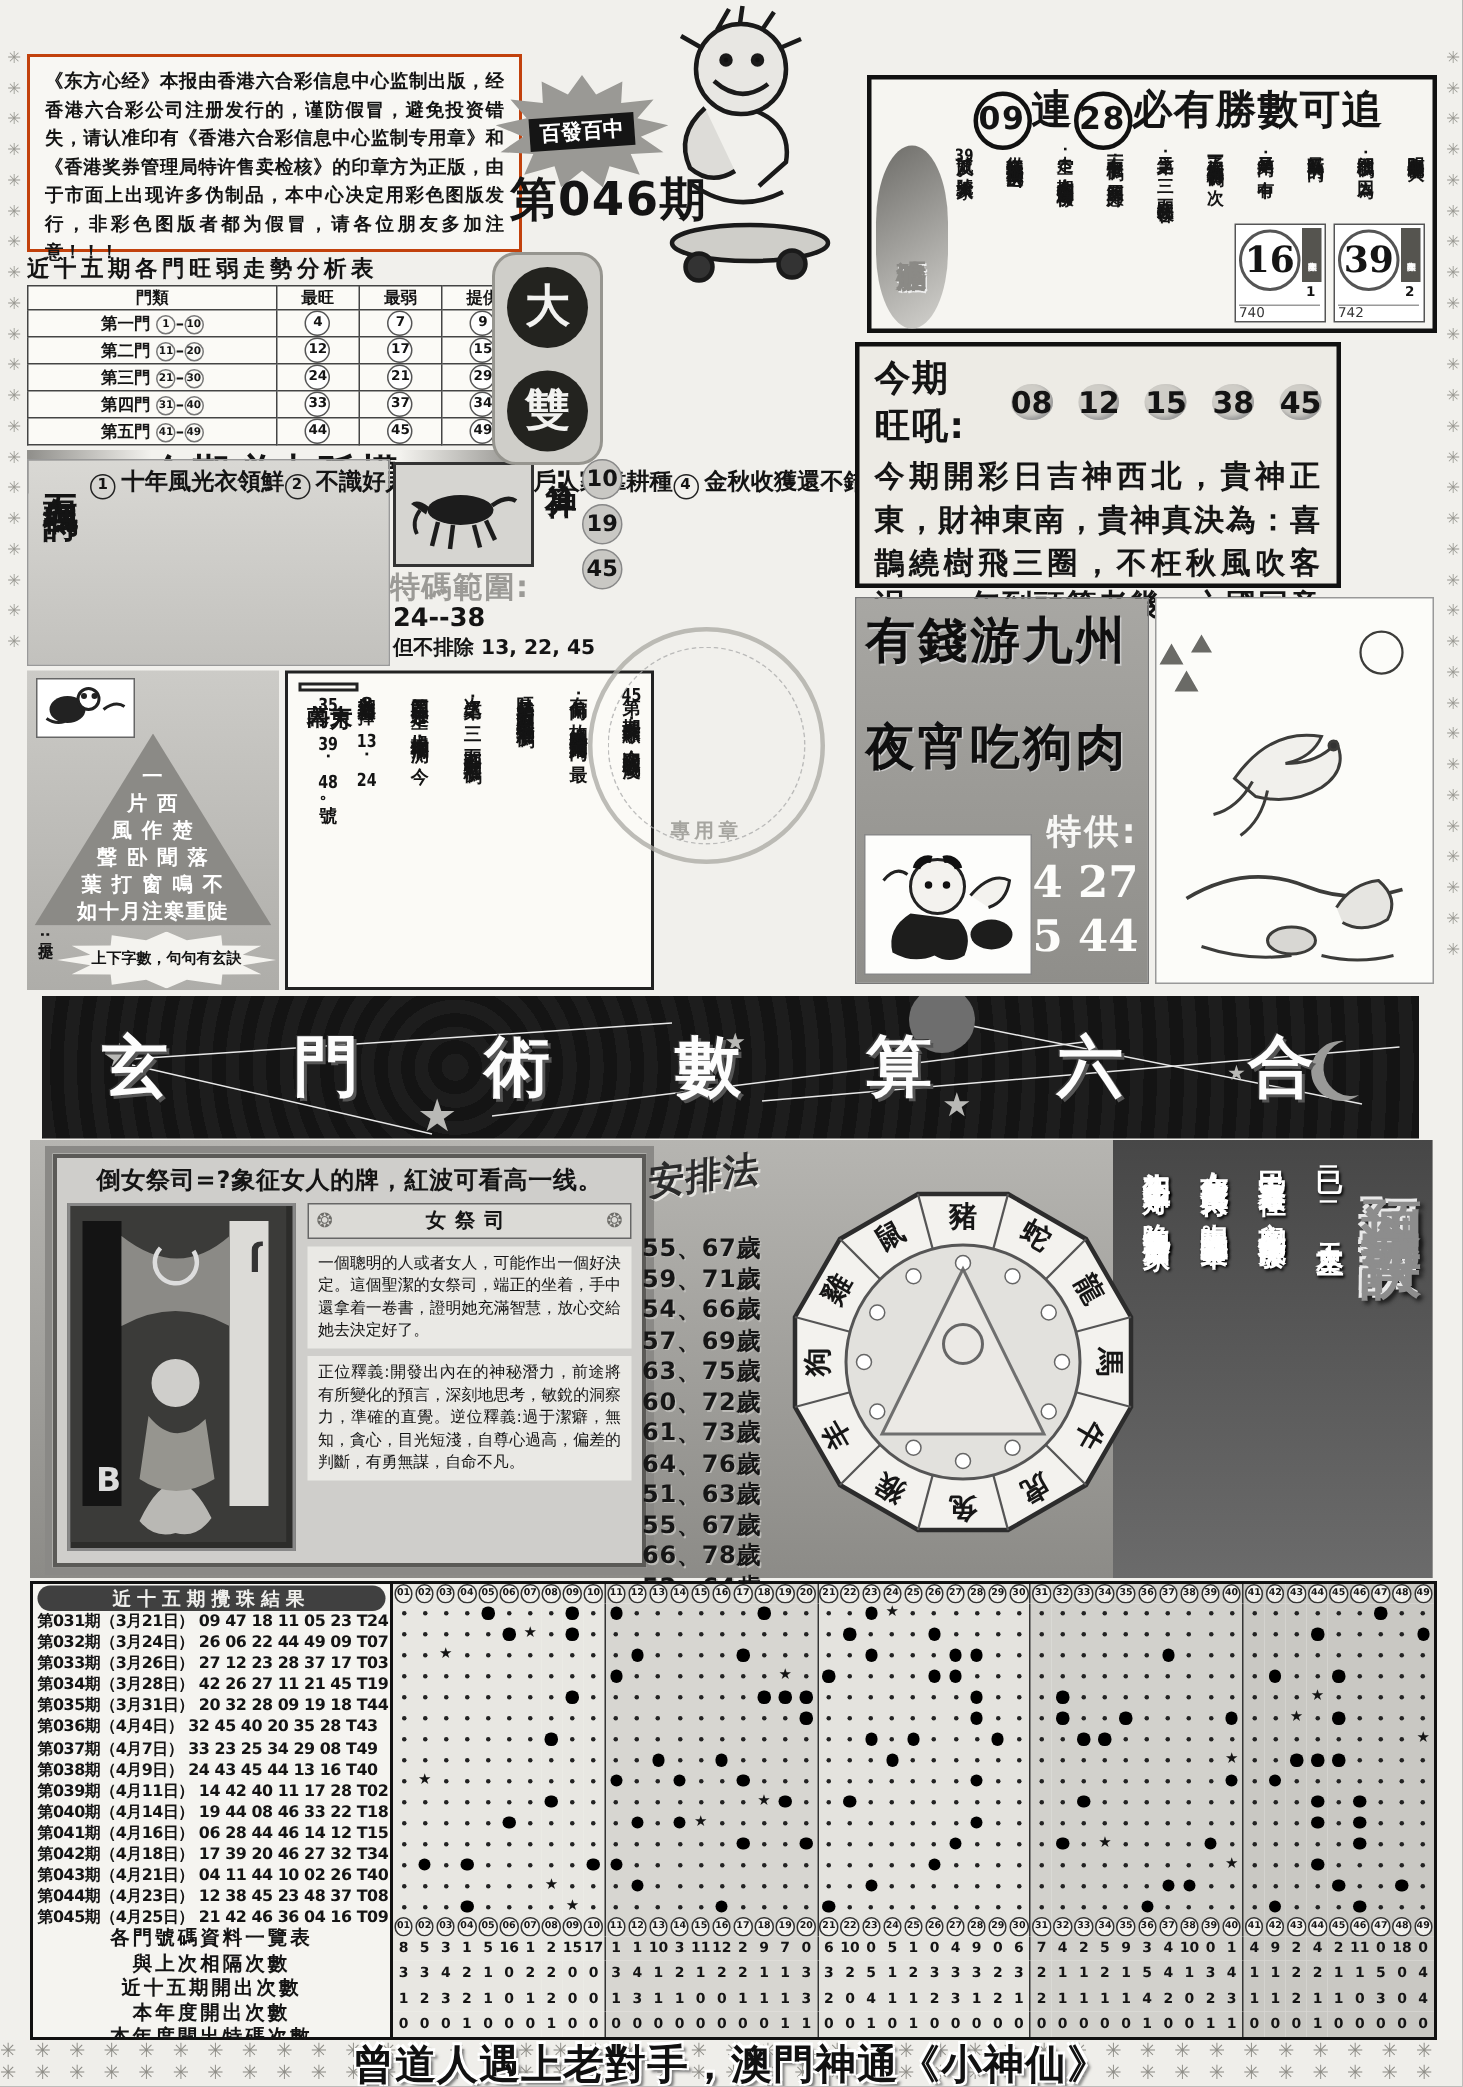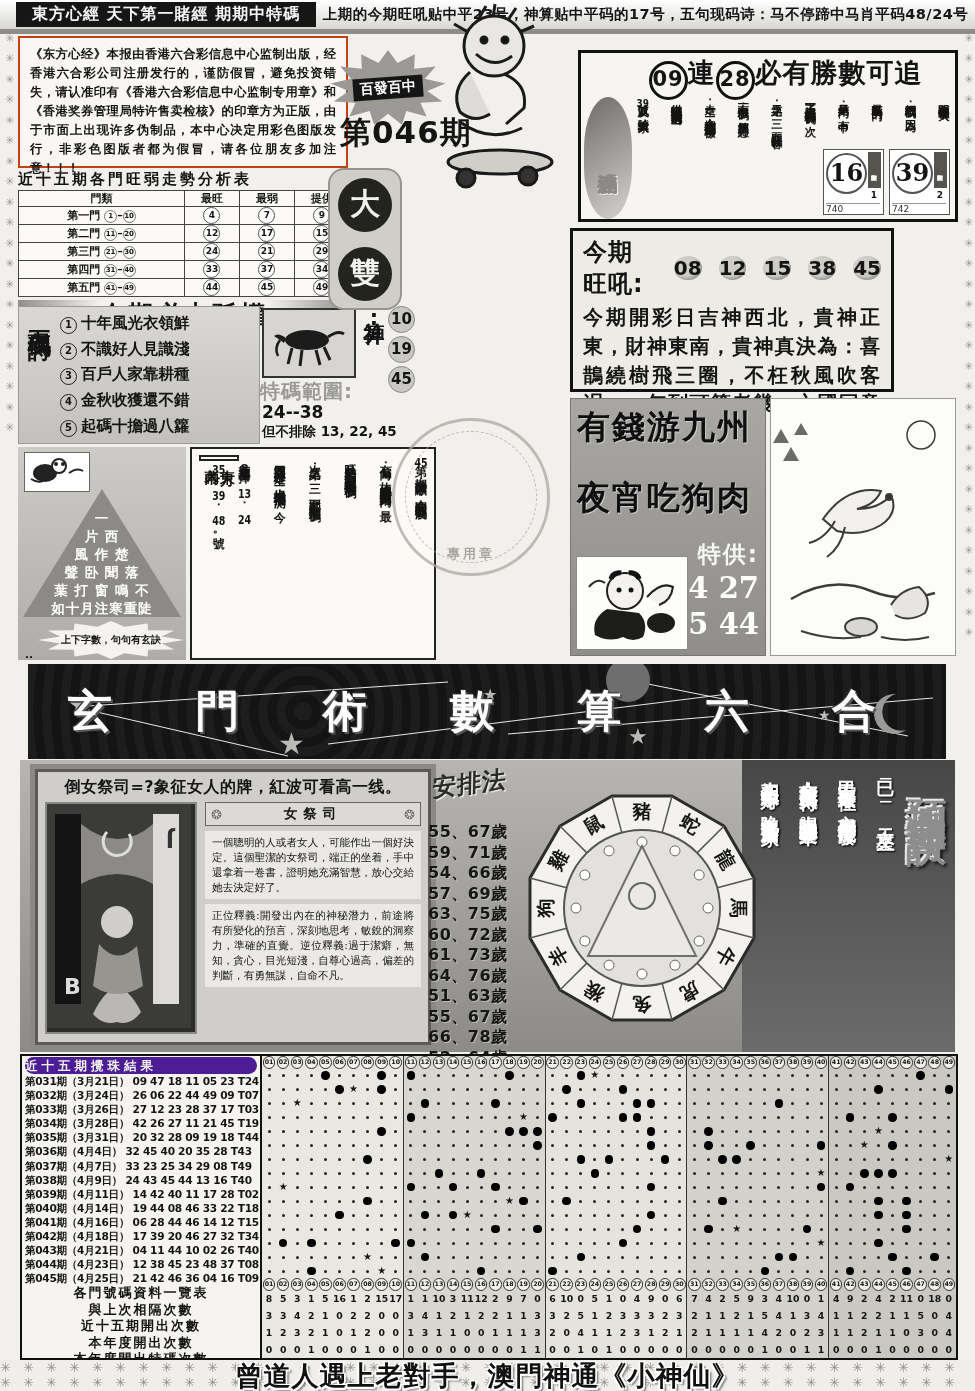--- a/index.html
+++ b/index.html
@@ -23,41 +23,41 @@
   table.tt th,table.tt td{border:1px solid #444;text-align:center;font-size:11px;font-weight:700;height:15px;padding:0;}
   .nc{display:inline-block;width:15px;height:15px;border:1px solid #555;border-radius:50%;line-height:14px;font-size:9px;background:#fff;}
   .rc{display:inline-block;width:11px;height:11px;border:1px solid #777;border-radius:50%;line-height:10px;font-size:7px;vertical-align:1px;}
   .must-hit{margin-top:3px;height:29px;line-height:29px;text-align:center;font-size:25px;font-weight:900;letter-spacing:3px;
             background:linear-gradient(90deg,#8f8e8a,#f3f2ee 25%,#f3f2ee 75%,#8f8e8a);}
   
   .poem{left:18px;top:306px;width:418px;height:138px;display:flex;box-sizing:border-box;}
   .poem-box{width:242px;height:100%;background:linear-gradient(#d9d8d4,#c2c1bd);border:1px solid #999;
             display:flex;padding:4px 6px;box-sizing:border-box;}
   .poem-title{writing-mode:vertical-rl;text-orientation:upright;font-size:23px;font-weight:900;letter-spacing:2px;margin-right:4px;}
-  .poem-lines{flex:1;display:flex;flex-direction:column;justify-content:space-around;}
+  .poem-lines{flex:1;display:flex;flex-direction:row;justify-content:space-around;}
   .pl{font-size:15.5px;font-weight:700;white-space:nowrap;font-family:"DejaVu Serif",serif;}
   .pnum{display:inline-block;width:15px;height:15px;border:1.5px solid #222;border-radius:50%;line-height:14px;
         font-size:10px;text-align:center;margin-right:4px;font-family:"DejaVu Sans",sans-serif;}
   .god{flex:1;padding-left:8px;position:relative;}
   .horse-box{position:absolute;left:2px;top:2px;width:90px;height:66px;background:#d6d5d1;border:2px solid #333;}
   .god-label{position:absolute;left:100px;top:0;writing-mode:vertical-rl;text-orientation:upright;
              font-size:21px;font-weight:900;}
   .god-nums{position:absolute;left:128px;top:0;display:flex;flex-direction:column;gap:3px;}
   .gn{width:25px;height:25px;border-radius:50%;background:#c9c8c4;border:1px solid #888;text-align:center;
       line-height:25px;font-size:15px;font-weight:900;}
   .god-range-label{position:absolute;left:0;top:72px;font-size:20px;font-weight:700;color:#9b9a96;letter-spacing:1px;}
   .god-range{position:absolute;left:2px;top:96px;font-size:17px;font-weight:900;}
   .god-exc{position:absolute;left:2px;top:117px;font-size:13.5px;font-weight:900;}
   
   .tri-block{left:18px;top:447px;width:168px;height:213px;background:linear-gradient(#cccbc7,#aeada9);overflow:hidden;}
   .tri-img{position:absolute;left:6px;top:5px;width:64px;height:38px;background:#fff;border:1px solid #666;}
   .tri{position:absolute;left:5px;top:42px;width:158px;height:128px;background:#8b8a86;
        clip-path:polygon(50% 0,100% 100%,0 100%);display:flex;flex-direction:column;justify-content:flex-end;}
   .tri div{text-align:center;color:#fff;font-weight:900;font-size:13.5px;line-height:18px;letter-spacing:1px;white-space:nowrap;}
-  .hint-row{position:absolute;left:2px;top:174px;width:164px;height:38px;display:flex;align-items:flex-end;}
+  .hint-row{position:absolute;left:2px;top:174px;width:164px;height:38px;display:flex;align-items:flex-start;}
   .hint-label{writing-mode:vertical-rl;font-size:10px;font-weight:900;margin:0 2px;}
   .hintburst{flex:1;height:38px;background:#f4f3ef;display:flex;align-items:center;justify-content:center;
              font-size:10px;font-weight:900;text-align:center;line-height:1.2;}
   
   .insider{left:190px;top:447px;width:246px;height:213px;background:#fbfaf6;border:2px solid #222;
            box-sizing:border-box;padding:6px 7px;display:flex;flex-direction:row-reverse;justify-content:space-between;}
   .vcol{writing-mode:vertical-rl;text-orientation:upright;font-size:12px;font-weight:700;letter-spacing:1.5px;line-height:1;}
   .tcu{text-combine-upright:all;font-style:normal;}
   .vcol-last{display:flex;flex-direction:column;align-items:center;}
   .ibox{border:2px solid #222;padding:1px 2px;display:flex;flex-direction:row-reverse;margin-bottom:3px;}
@@ -144,22 +144,22 @@
   .proph{left:760px;top:766px;width:134px;height:282px;display:flex;flex-direction:row-reverse;justify-content:space-between;}
   .pcol{writing-mode:vertical-rl;text-orientation:upright;color:#fff;font-size:18.5px;font-weight:900;
         letter-spacing:2px;line-height:1;text-shadow:1px 1px 2px #000;}
   .ptitle{left:900px;top:768px;writing-mode:vertical-rl;text-orientation:upright;font-size:40px;font-weight:900;
           color:#8d8d8d;letter-spacing:5px;text-shadow:-2px -2px 0 #e8e8e8,2px 2px 3px #1a1a1a;
           font-family:"DejaVu Serif",serif;}
   
   .results{left:20px;top:1054px;width:938px;height:306px;border:2px solid #111;background:#f5f4f0;
            box-sizing:border-box;display:flex;}
   .res-left{width:240px;border-right:2px solid #111;box-sizing:border-box;padding:1px 3px;flex:none;}
-  .res-title{background:#4c1d95;color:#efefec;border-radius:10px;font-size:12.5px;font-weight:700;
-             text-align:left;letter-spacing:4px;height:17px;line-height:17px;}
+  .res-title{background:#404040;color:#efefec;border-radius:10px;font-size:12.5px;font-weight:700;
+             text-align:center;letter-spacing:4px;height:17px;line-height:17px;}
   .res-row{font-size:10.6px;font-weight:700;height:14.1px;line-height:14.1px;white-space:nowrap;letter-spacing:-.3px;}
   .stat-label{font-size:13px;font-weight:900;text-align:center;height:16.4px;line-height:16.4px;letter-spacing:2px;}
   .res-right{flex:1;display:flex;flex-direction:column;}
   .hrow,.mrow,.srow{display:flex;}
   .hrow{height:12.5px;}
   .mrow{height:14.1px;}
   .srow{height:17px;}
   .cell{flex:1;display:flex;align-items:center;justify-content:center;box-sizing:border-box;}
   .g0{background:#e8e7e2;} .g1{background:#d7d6d1;} .g2{background:#e4e3de;} .g3{background:#d2d1cc;} .g4{background:#c9c8c3;}
   .gb{border-left:1.5px solid #333;}
@@ -176,24 +176,20 @@
   .foot-text{position:absolute;left:0;right:0;top:-2px;text-align:center;font-size:27px;font-weight:900;color:#111;
              letter-spacing:1px;font-family:"DejaVu Serif",serif;
              text-shadow:-1.5px -1.5px 0 #fff,1.5px -1.5px 0 #fff,-1.5px 1.5px 0 #fff,1.5px 1.5px 0 #fff,3px 3px 2px #777;}
   svg{display:block;}
 </style>
 </head>
 <body>
 
 <div class="page">
 
-  <div class="abs hdr-bar">
-    <div class="masthead">東方心經 天下第一賭經 期期中特碼</div>
-    <div class="hdr-strip">上期的今期旺吼贴中平23号，神算贴中平码的17号，五句现码诗：马不停蹄中马肖平码48/24号</div>
-  </div>
   <div class="abs orn orn-v" style="left:1px;top:32px;width:15px;height:420px;">✳ ✳ ✳ ✳ ✳ ✳ ✳ ✳ ✳ ✳ ✳ ✳ ✳ ✳ ✳ ✳ ✳ ✳ ✳ ✳ ✳ ✳ ✳ ✳ ✳ ✳ ✳ ✳ ✳ ✳ ✳ ✳ ✳ ✳ ✳ ✳ ✳ ✳ ✳ ✳ ✳ ✳ ✳ ✳ ✳ ✳ ✳ ✳ ✳ ✳ ✳ ✳ ✳ ✳ ✳ ✳ ✳ ✳ ✳ ✳ ✳ ✳ ✳ ✳ ✳ ✳ ✳ ✳ ✳ ✳ ✳ ✳ ✳ ✳ ✳ ✳ ✳ ✳ ✳ ✳ ✳ ✳ ✳ ✳ ✳ ✳ ✳ ✳ ✳ ✳ ✳ ✳ ✳ ✳ ✳ ✳ ✳ ✳ ✳ ✳ ✳ ✳ ✳ ✳ ✳ ✳ ✳ ✳ ✳ ✳ ✳ ✳ ✳ ✳ ✳ ✳ ✳ ✳ ✳ ✳ </div>
   <div class="abs orn orn-v" style="left:960px;top:32px;width:15px;height:625px;">✳ ✳ ✳ ✳ ✳ ✳ ✳ ✳ ✳ ✳ ✳ ✳ ✳ ✳ ✳ ✳ ✳ ✳ ✳ ✳ ✳ ✳ ✳ ✳ ✳ ✳ ✳ ✳ ✳ ✳ ✳ ✳ ✳ ✳ ✳ ✳ ✳ ✳ ✳ ✳ ✳ ✳ ✳ ✳ ✳ ✳ ✳ ✳ ✳ ✳ ✳ ✳ ✳ ✳ ✳ ✳ ✳ ✳ ✳ ✳ ✳ ✳ ✳ ✳ ✳ ✳ ✳ ✳ ✳ ✳ ✳ ✳ ✳ ✳ ✳ ✳ ✳ ✳ ✳ ✳ ✳ ✳ ✳ ✳ ✳ ✳ ✳ ✳ ✳ ✳ ✳ ✳ ✳ ✳ ✳ ✳ ✳ ✳ ✳ ✳ ✳ ✳ ✳ ✳ ✳ ✳ ✳ ✳ ✳ ✳ ✳ ✳ ✳ ✳ ✳ ✳ ✳ ✳ ✳ ✳ </div>
 
   <div class="abs disclaimer">《东方心经》本报由香港六合彩信息中心监制出版，经香港六合彩公司注册发行的，谨防假冒，避免投资错失，请认准印有《香港六合彩信息中心监制专用章》和《香港奖券管理局特许售卖检核》的印章方为正版，由于市面上出现许多伪制品，本中心决定用彩色图版发行，非彩色图版者都为假冒，请各位朋友多加注意！！！</div>
 
   <div class="abs trend">
     <div class="trend-title">近十五期各門旺弱走勢分析表</div>
     <table class="tt">
       <thead>
           <tr id="trend-head">

